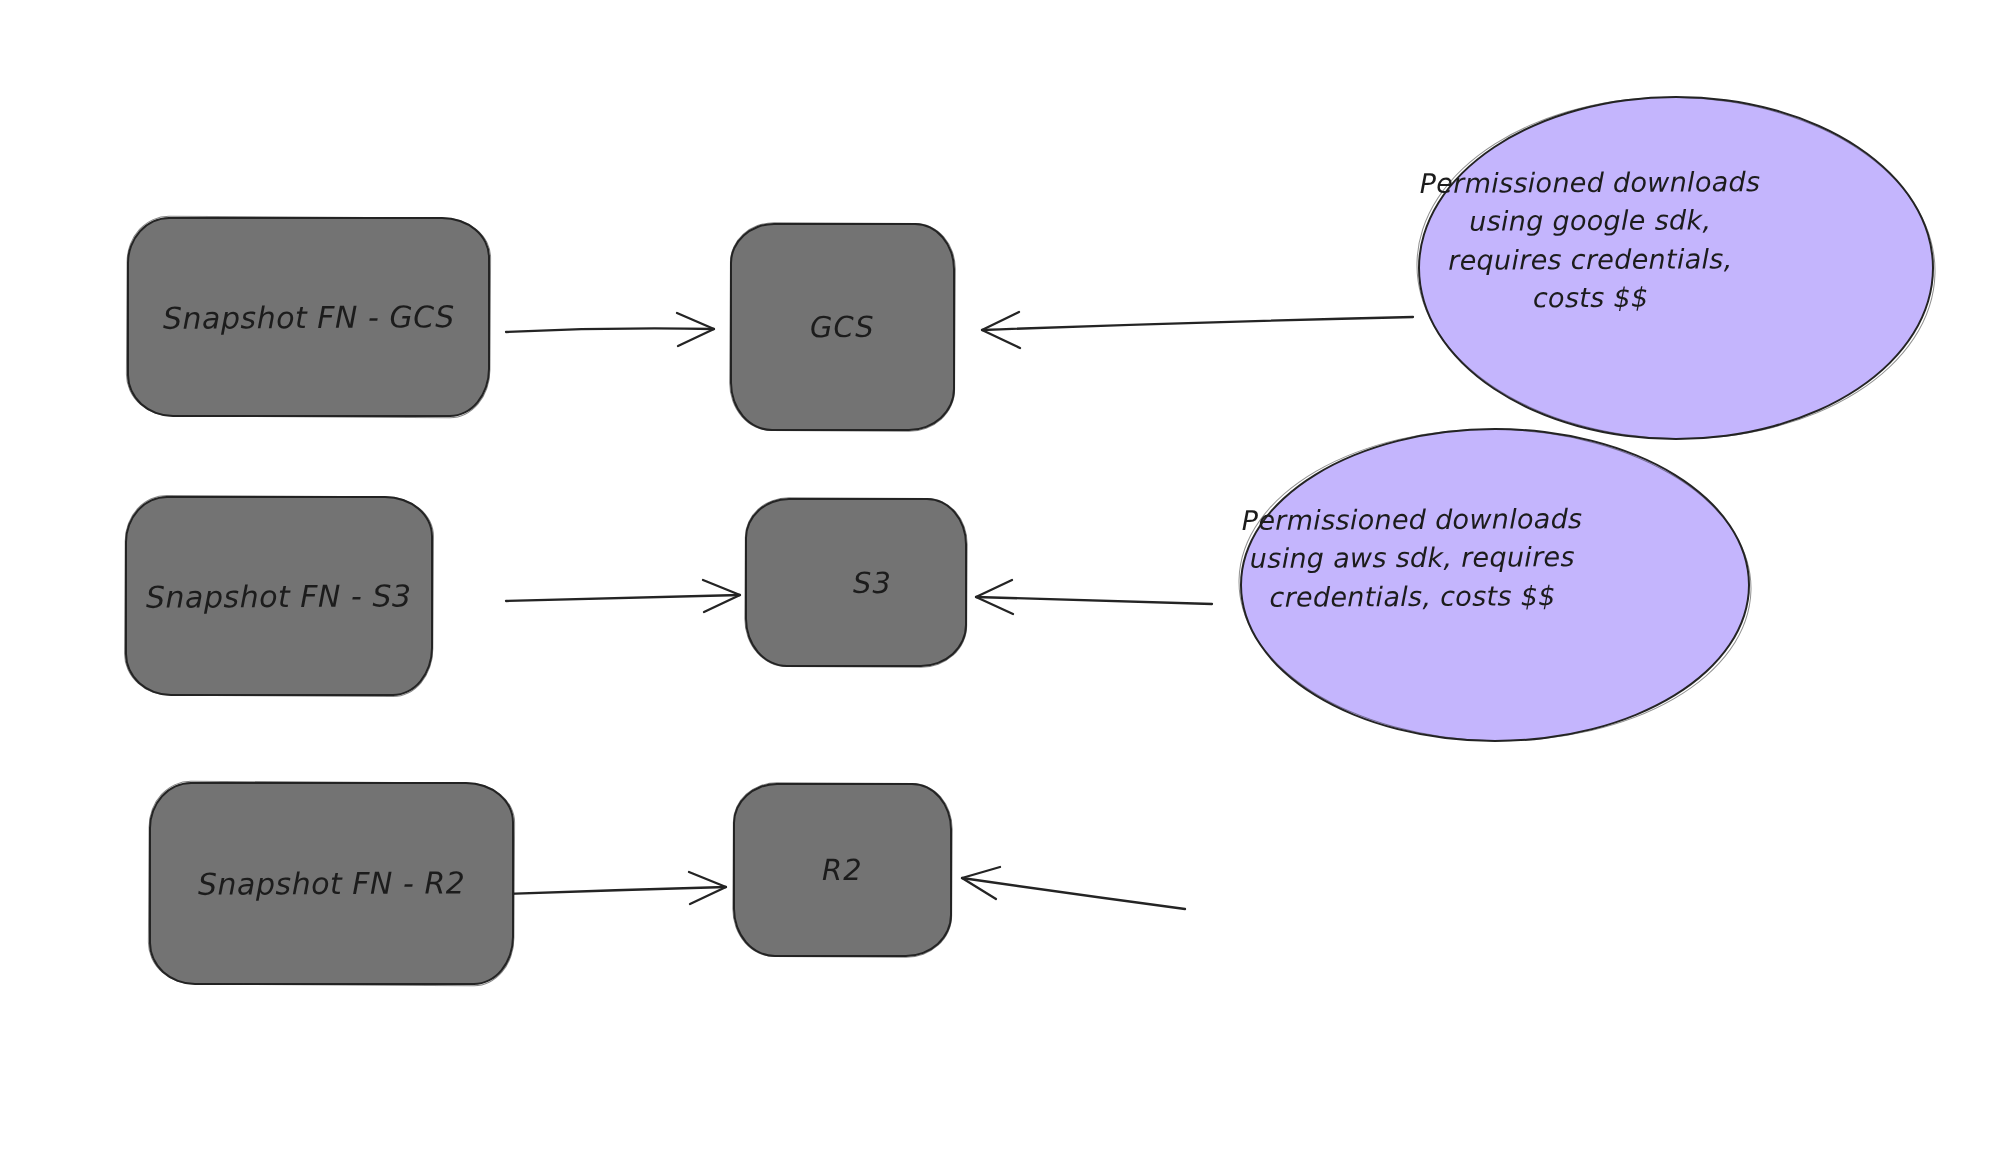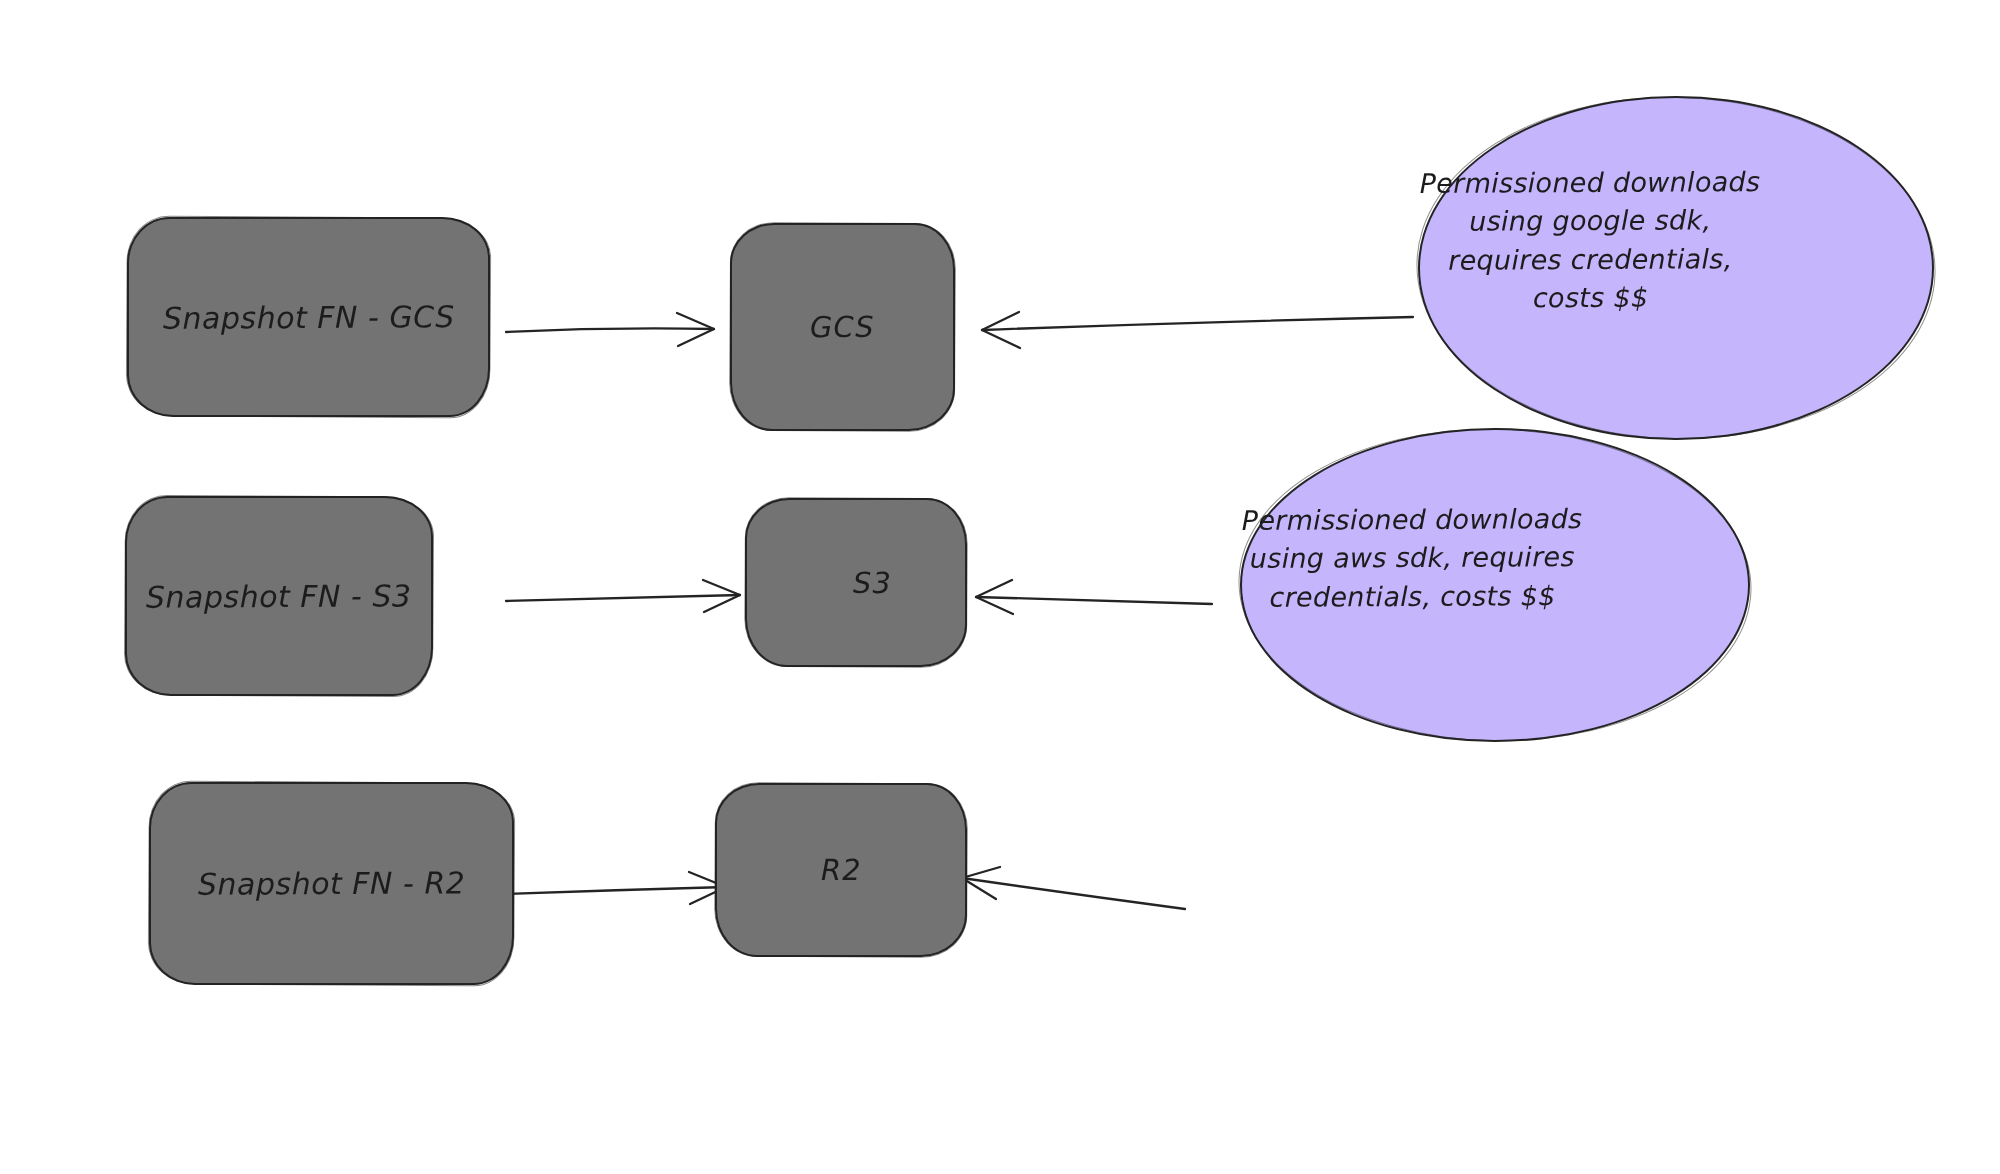--- a/index.html
+++ b/index.html
@@ -81,21 +81,21 @@
   
   .r1-src { left: 127px; top: 217px; width: 363px; height: 200px; }
   .r1-dst { left: 730px; top: 223px; width: 225px; height: 208px; }
   .r1-note { left: 1418px; top: 96px;  width: 516px; height: 344px; }
 
   .r2-src { left: 125px; top: 496px; width: 308px; height: 200px; }
   .r2-dst { left: 745px; top: 498px; width: 222px; height: 169px; padding-left: 32px; }
   .r2-note { left: 1240px; top: 428px; width: 510px; height: 314px; }
 
   .r3-src { left: 125px; top: 782px; width: 365px; height: 203px; margin-left: 24px; }
-  .r3-dst { left: 715px; top: 783px; width: 252px; height: 174px; }
+  .r3-dst { left: 733px; top: 783px; width: 219px; height: 174px; }
   .r3-note { left: 1200px; top: 770px; width: 512px; height: 342px; }
 
   .arrow-layer {
     position: absolute;
     left: 0; top: 0;
     width: 2000px;
     height: 1174px;
     pointer-events: none;
   }
   .arrow-layer path {

